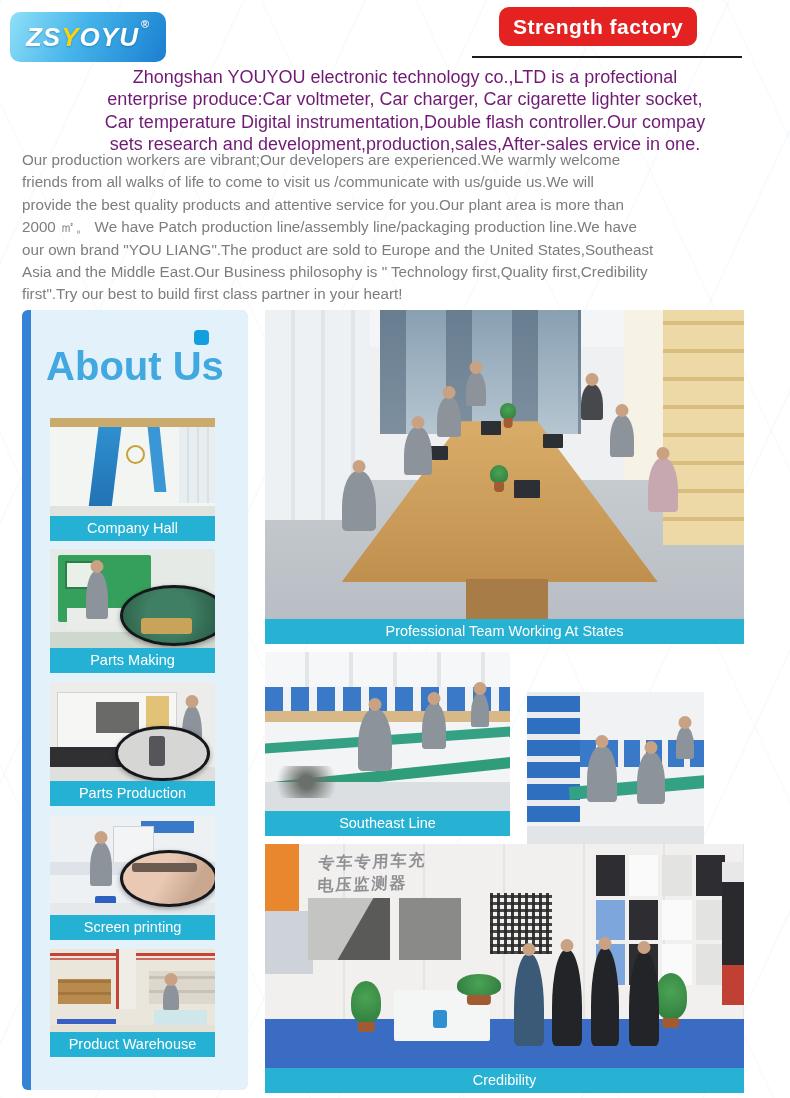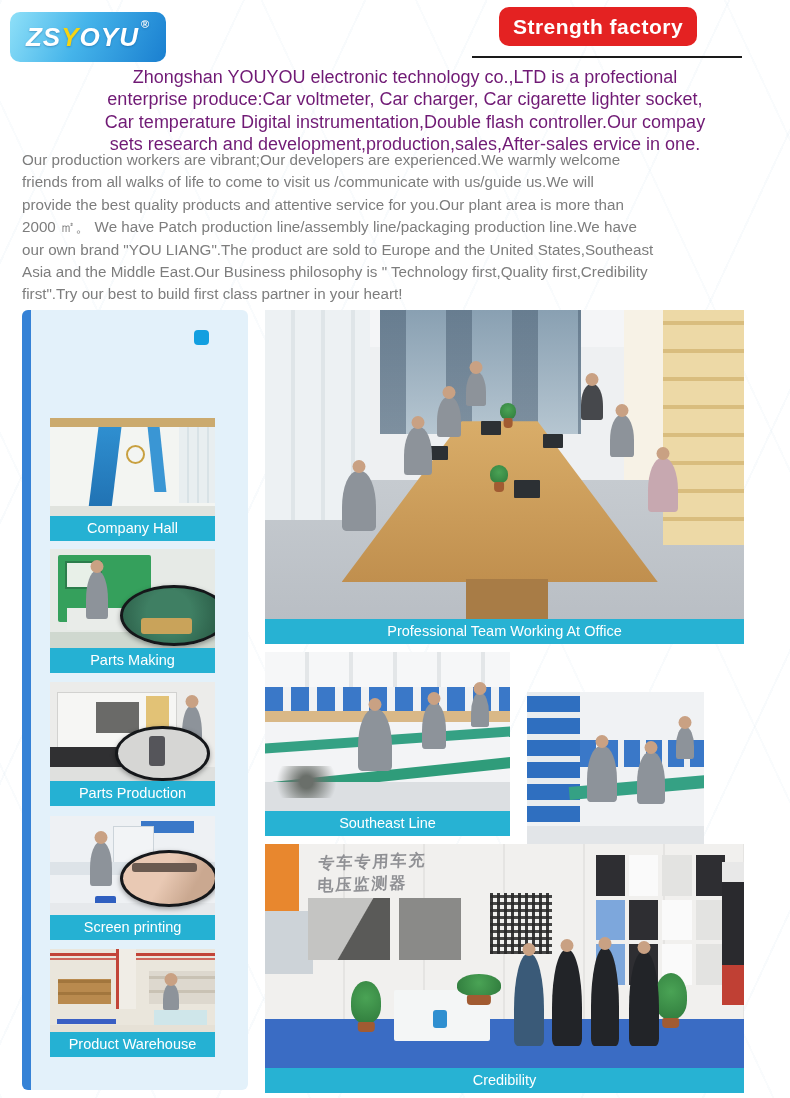--- a/index.html
+++ b/index.html
@@ -161,20 +161,21 @@
 friends from all walks of life to come to visit us /communicate with us/guide us.We will
 provide the best quality products and attentive service for you.Our plant area is more than
 2000 ㎡。 We have Patch production line/assembly line/packaging production line.We have
 our own brand "YOU LIANG".The product are sold to Europe and the United States,Southeast
 Asia and the Middle East.Our Business philosophy is " Technology first,Quality first,Credibility
 first".Try our best to build first class partner in your heart!</p>
 
   <aside class="sidebar">
     <div class="stripe"></div>
     <div class="about-dot"></div>
+    <h2 class="about">About Us</h2>
 
     <figure class="card" style="top:108px;height:123px;">
       <div class="ph ph-hall">
         <div class="shape hall-beam"></div>
         <div class="shape hall-pillar1"></div>
         <div class="shape hall-pillar2"></div>
         <div class="shape hall-glass"></div>
         <div class="shape hall-logo"></div>
         <div class="shape hall-floor"></div>
       </div>
@@ -258,21 +259,21 @@
         <div class="plantb" style="left:49%;top:30%;width:16px;height:16px;"></div>
         <div class="plantb" style="left:47%;top:50%;width:18px;height:18px;"></div>
         <div class="fig" style="left:16%;top:52%;width:34px;height:60px;"></div>
         <div class="fig" style="left:29%;top:38%;width:28px;height:48px;"></div>
         <div class="fig" style="left:36%;top:28%;width:24px;height:40px;"></div>
         <div class="fig" style="left:42%;top:20%;width:20px;height:34px;"></div>
         <div class="fig" style="left:66%;top:24%;width:22px;height:36px;background:#46484c;"></div>
         <div class="fig" style="left:72%;top:34%;width:24px;height:42px;"></div>
         <div class="fig" style="left:80%;top:48%;width:30px;height:54px;background:#c7a8b0;"></div>
       </div>
-      <figcaption class="cap">Professional Team Working At Office</figcaption>
+      <figcaption class="cap">Professional Team Working At States</figcaption>
     </figure>
 
     <figure class="card" style="left:265px;top:652px;width:245px;height:184px;">
       <div class="ph ph-prod">
         <div class="shape prod-ceiling"></div>
         <div class="shape prod-bins"></div>
         <div class="shape prod-shelf"></div>
         <div class="shape prod-table1"></div>
         <div class="shape prod-table2"></div>
         <div class="shape prod-floor"></div>

